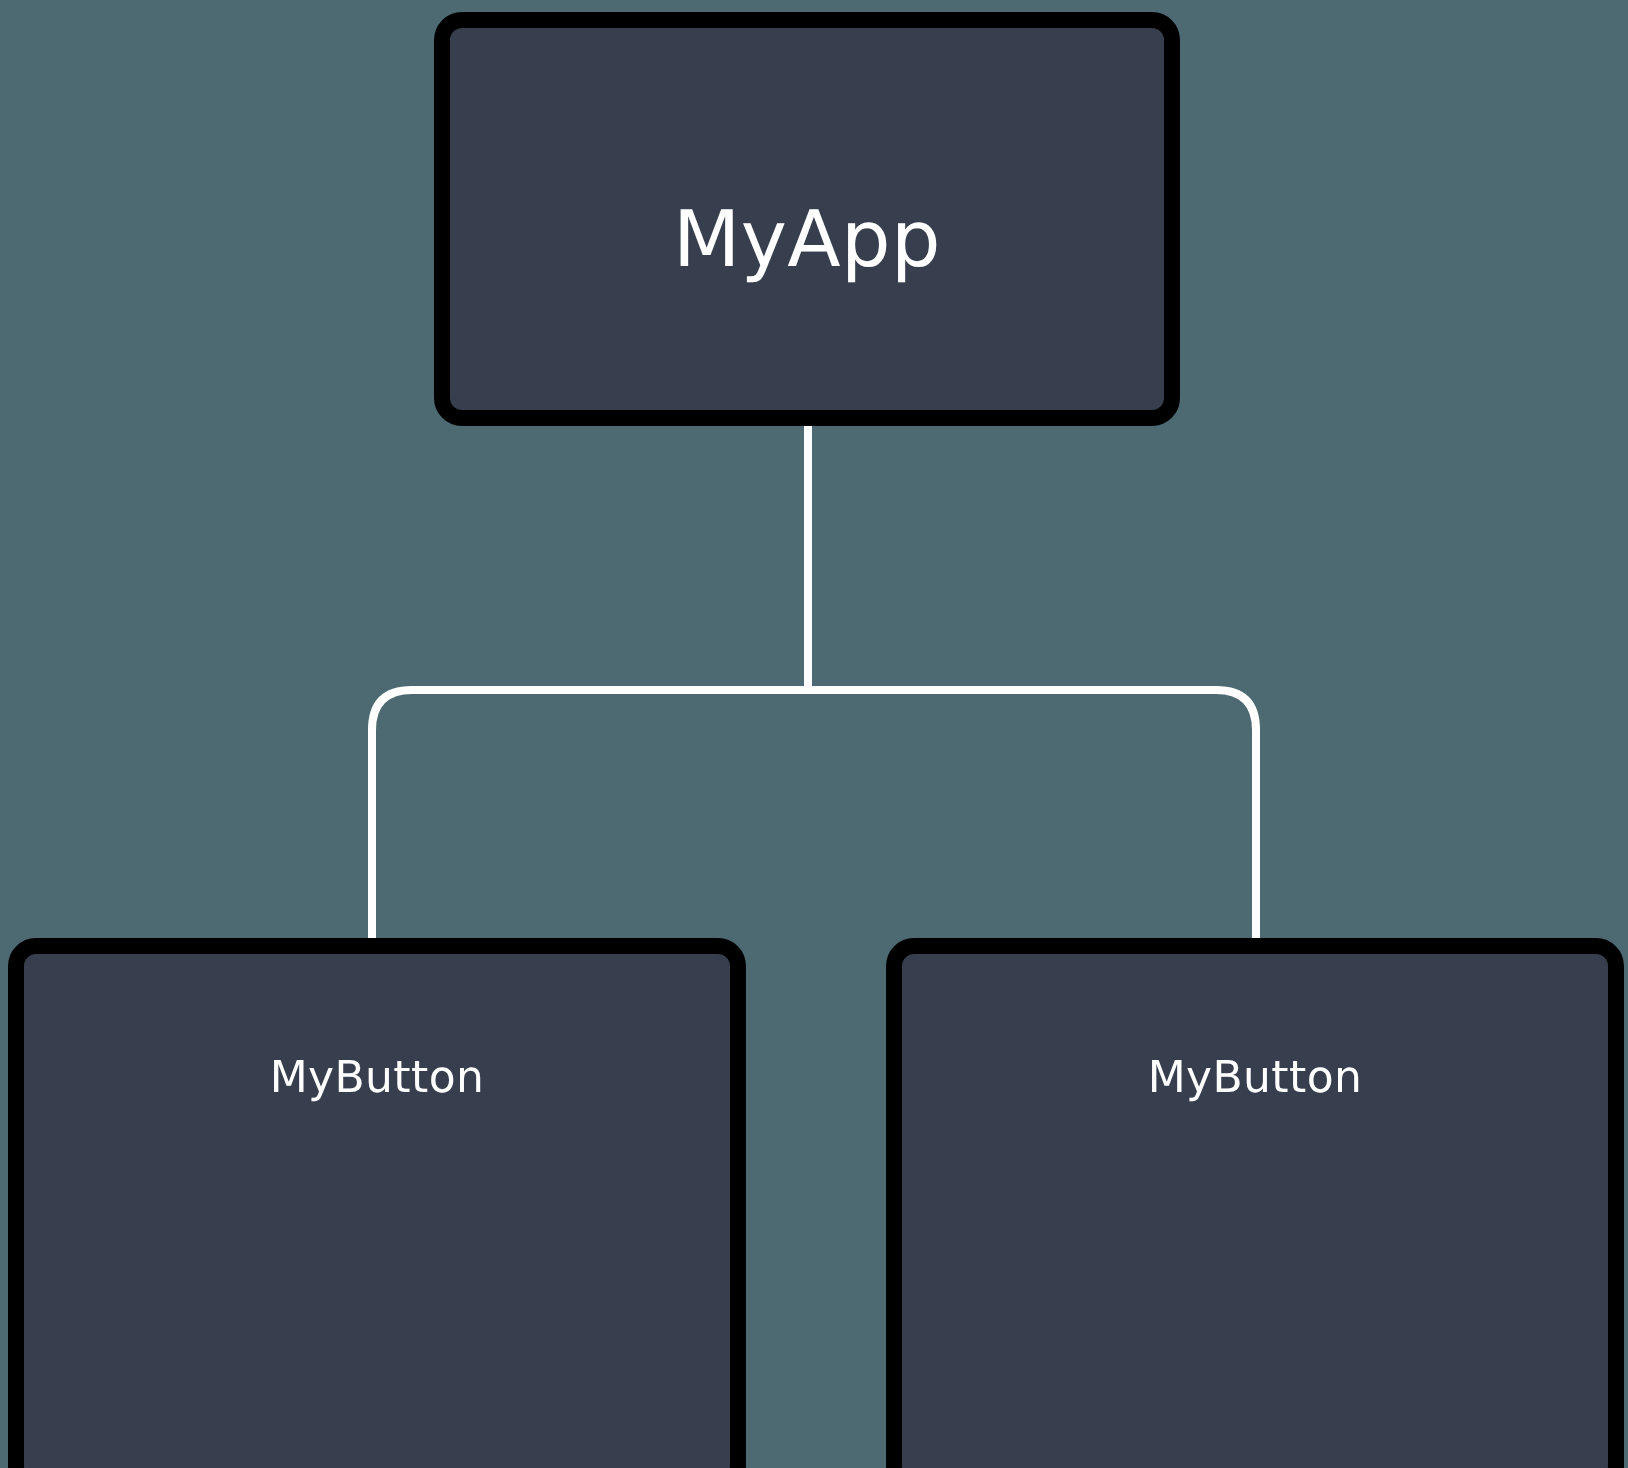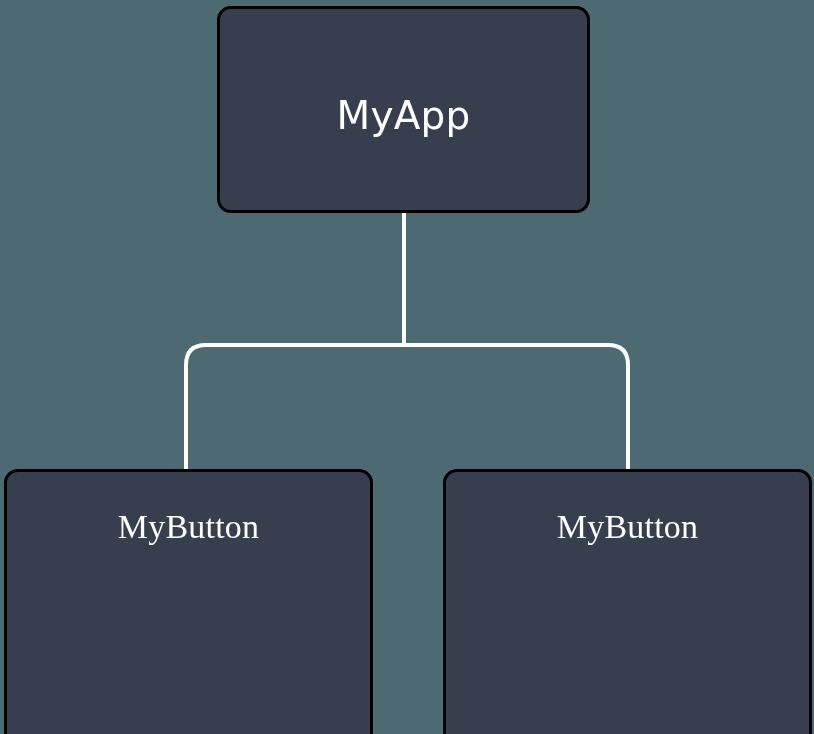--- a/index.html
+++ b/index.html
@@ -28,21 +28,21 @@
     top: 0;
     width: 814px;
     height: 734px;
   }
 
   
   .node {
     position: absolute;
     box-sizing: border-box;
     background: #373e4d;
-    border: 3px solid #000000;
+    border: 8px solid #000000;
     border-radius: 14px;
   }
   #node-root {
     left: 217px;
     top: 6px;
     width: 373px;
     height: 207px;
   }
   #node-child-left {
     left: 4px;
@@ -66,23 +66,22 @@
     font-weight: 400;
     letter-spacing: 0.2px;
     white-space: nowrap;
   }
   #node-root .node-title {
     top: 84px;
     font-size: 39px;
   }
   #node-child-left .node-title,
   #node-child-right .node-title {
-    top: 36px;
-    font-size: 34px;
-    font-family: Liberation Serif, serif;
+    top: 50px;
+    font-size: 22px;
   }
 </style>
 </head>
 <body>
 
 <div id="stage">
 
   <svg id="connectors" viewBox="0 0 814 734" width="814" height="734" aria-hidden="true">
 
     <path d="M 404 213 L 404 345" fill="none" stroke="#ffffff" stroke-width="4"></path>

